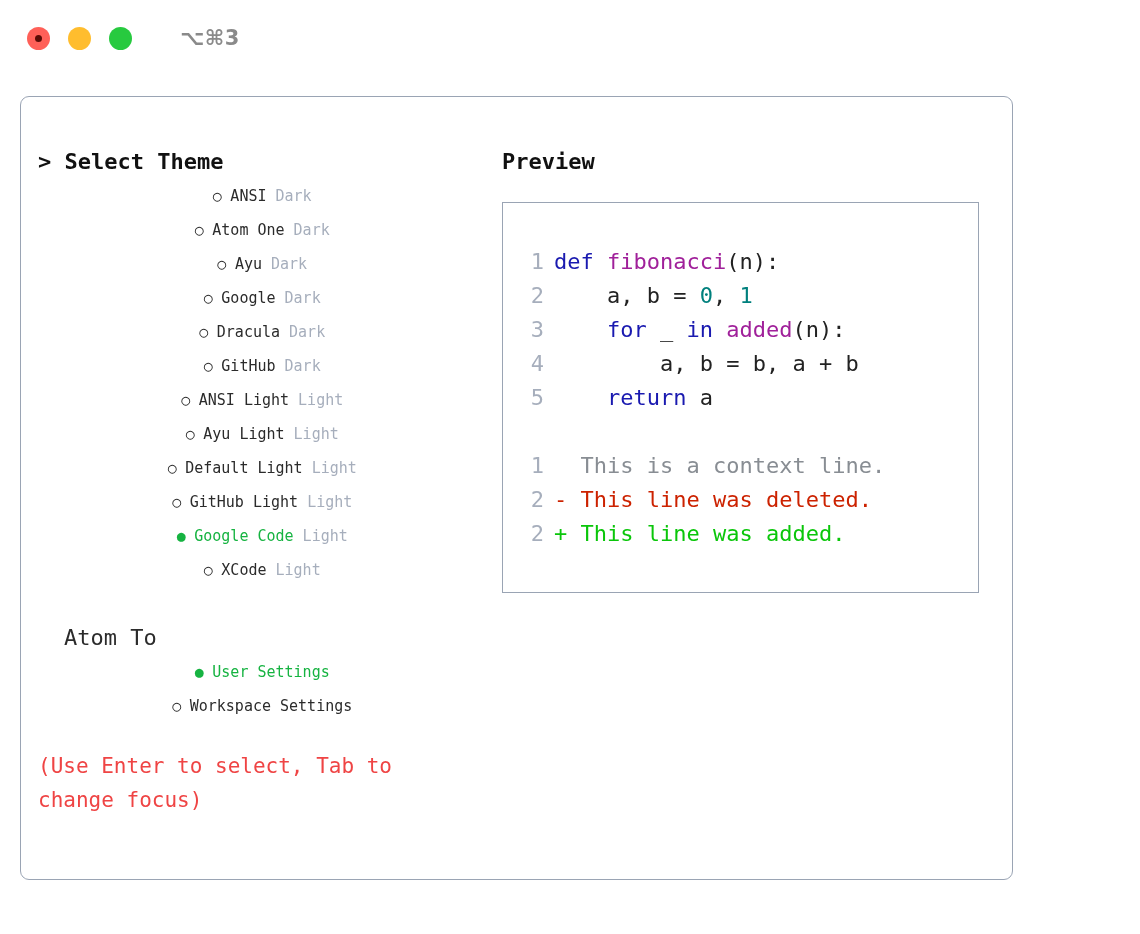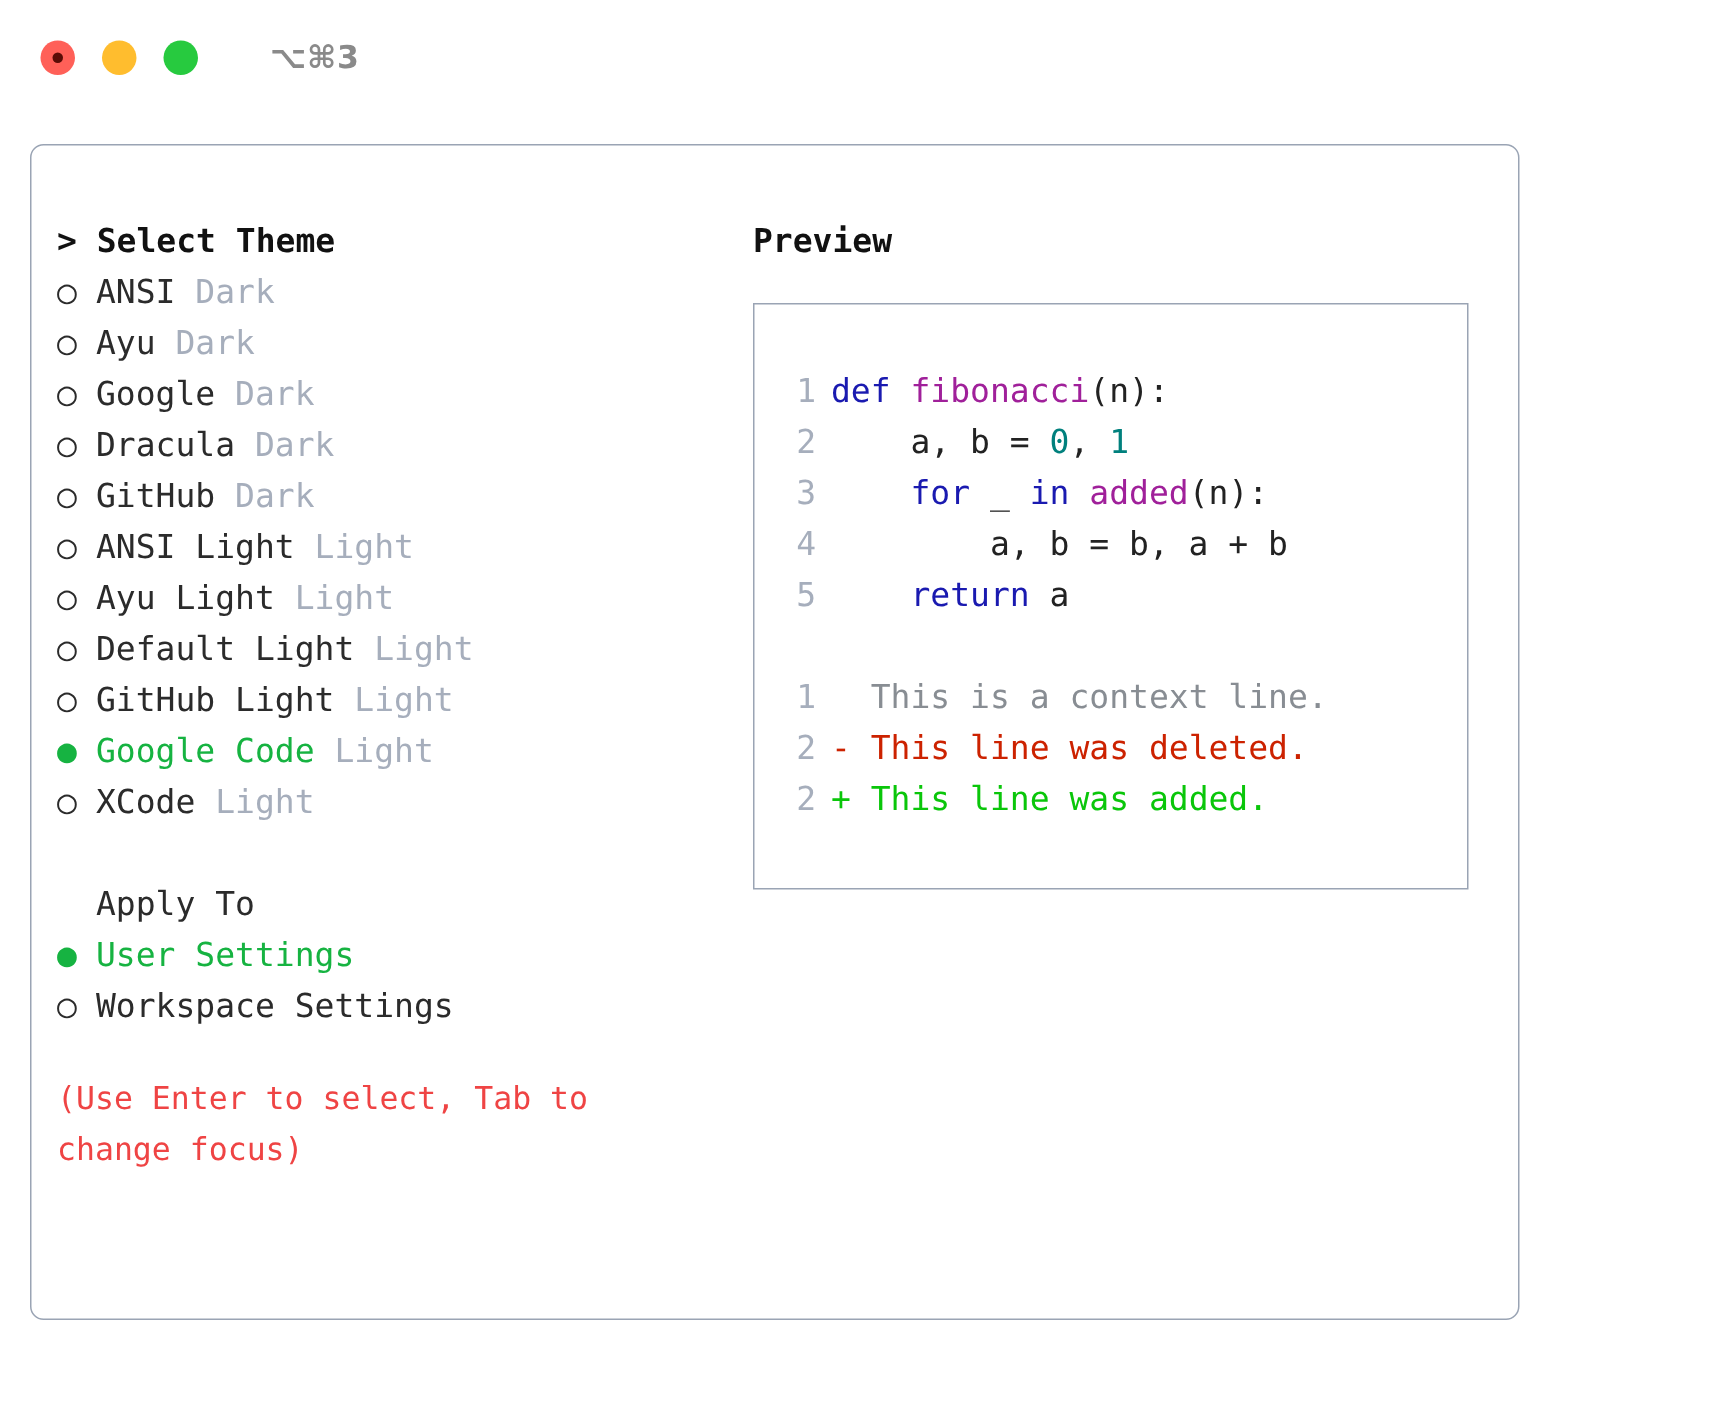--- a/index.html
+++ b/index.html
@@ -96,24 +96,25 @@
   }
   #right-column {
     position: absolute;
     left: 481px;
     top: 48px;
     width: 495px;
   }
 
   
   .row {
-    font-size: 22px;
+    font-size: 15px;
     line-height: 34px;
     white-space: pre;
     color: #2b2b2b;
+    text-align: center;
   }
   .section-title {
     font-size: 22px;
     line-height: 34px;
     font-weight: bold;
     color: #111111;
     white-space: pre;
   }
   .section-title.plain {
     font-weight: normal;
@@ -195,35 +196,36 @@
 
   <div id="window-panel">
     <div id="panel-body">
 
       <div id="left-column">
 
         <div class="section-title">&gt; Select Theme</div>
 
         <div id="theme-list">
             <div class="row"><span class="bullet">○</span><span class="item-label">ANSI</span> <span class="item-tag">Dark</span></div>
+            <div class="row"><span class="bullet">○</span><span class="item-label">Atom One</span> <span class="item-tag">Dark</span></div>
             <div class="row"><span class="bullet">○</span><span class="item-label">Ayu</span> <span class="item-tag">Dark</span></div>
             <div class="row"><span class="bullet">○</span><span class="item-label">Google</span> <span class="item-tag">Dark</span></div>
             <div class="row"><span class="bullet">○</span><span class="item-label">Dracula</span> <span class="item-tag">Dark</span></div>
             <div class="row"><span class="bullet">○</span><span class="item-label">GitHub</span> <span class="item-tag">Dark</span></div>
             <div class="row"><span class="bullet">○</span><span class="item-label">ANSI Light</span> <span class="item-tag">Light</span></div>
             <div class="row"><span class="bullet">○</span><span class="item-label">Ayu Light</span> <span class="item-tag">Light</span></div>
             <div class="row"><span class="bullet">○</span><span class="item-label">Default Light</span> <span class="item-tag">Light</span></div>
             <div class="row"><span class="bullet">○</span><span class="item-label">GitHub Light</span> <span class="item-tag">Light</span></div>
             <div class="row selected"><span class="bullet">●</span><span class="item-label">Google Code</span> <span class="item-tag">Light</span></div>
             <div class="row"><span class="bullet">○</span><span class="item-label">XCode</span> <span class="item-tag">Light</span></div>
           </div>
 
         <div class="spacer-row"></div>
 
-        <div class="section-title plain" style="padding-left:26px;">Apply To</div>
+        <div class="section-title plain" style="padding-left:26px;">Atom To</div>
 
         <div id="apply-list">
             <div class="row selected"><span class="bullet">●</span><span class="item-label">User Settings</span></div>
             <div class="row"><span class="bullet">○</span><span class="item-label">Workspace Settings</span></div>
           </div>
 
         <div id="hint-text">(Use Enter to select, Tab to change focus)</div>
       </div>
 
       <div id="right-column">

